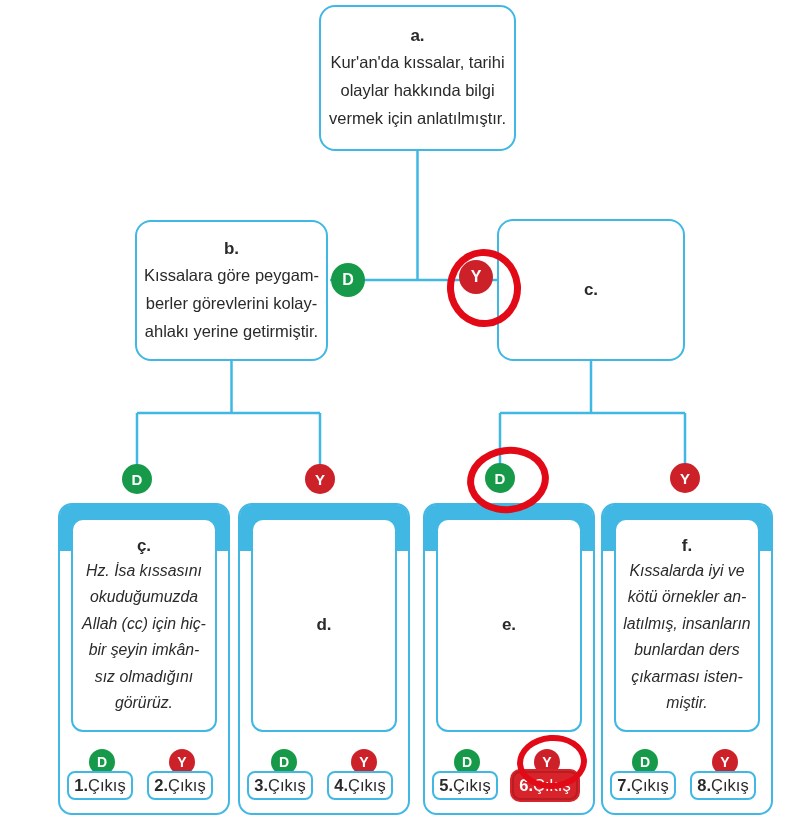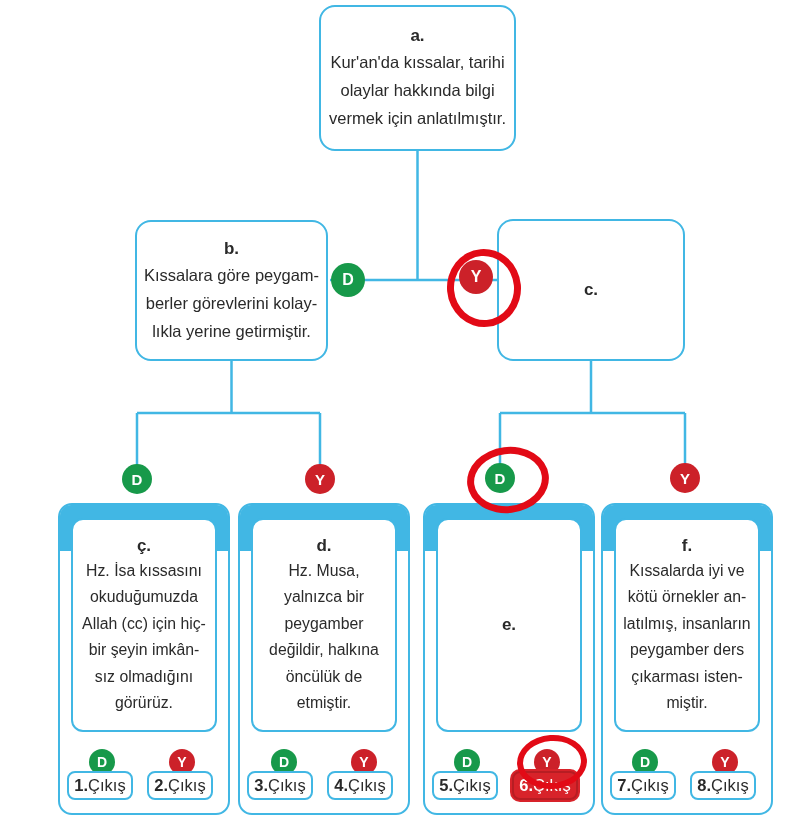--- a/index.html
+++ b/index.html
@@ -31,21 +31,21 @@
   }
   .card-bar{
     position:absolute;left:0;top:0;width:100%;height:46px;background:var(--blue);
     border-radius:11px 11px 0 0;
   }
   .card-inner{
     position:absolute;left:11px;top:13px;width:142px;height:210px;background:#fff;
     border:2px solid var(--blue);border-radius:12px;display:flex;flex-direction:column;
     justify-content:center;align-items:center;text-align:center;z-index:3;
   }
-  .card-inner .node-text{font-size:15.8px;line-height:26.5px;}
+  .card-inner .node-text{font-size:15.8px;line-height:26.5px;font-style:italic;}
   .exit{
     position:absolute;z-index:4;width:62px;height:25px;background:#fff;
     border:2px solid var(--blue);border-radius:8px;display:flex;align-items:center;
     justify-content:center;font-size:16.5px;top:266px;
   }
   .exit b{font-weight:bold;}
   .exit.highlighted{
     background:#d8232a;border-color:#b71d23;color:#fff;
     box-shadow:0 0 0 2px #d8232a;
   }
@@ -81,21 +81,21 @@
     <div class="node-letter">a.</div>
     <div class="node-text">Kur'an'da kıssalar, tarihi
 olaylar hakkında bilgi
 vermek için anlatılmıştır.</div>
   </div>
 
   <div class="node" style="left:135px;top:220px;width:189px;height:137px;">
     <div class="node-letter">b.</div>
     <div class="node-text">Kıssalara göre peygam-
 berler görevlerini kolay-
-lıkla yerine getirmiştir.</div>
+ahlakı yerine getirmiştir.</div>
   </div>
   <div class="node" style="left:497px;top:219px;width:184px;height:138px;">
     <div class="node-letter">c.</div>
   </div>
 
   <div class="dy lg green" style="left:331px;top:263px;">D</div>
   <div class="dy lg red" style="left:459px;top:260px;">Y</div>
   <div class="ring ring-root-y"></div>
 
   <div class="dy md green" style="left:122px;top:464px;">D</div>
@@ -124,26 +124,20 @@
     <div class="exit exit-right">
         <b>2.</b>
         <span>Çıkış</span>
       </div>
   </div>
 
   <div class="card" style="left:238px;top:503px;">
     <div class="card-bar"></div>
     <div class="card-inner">
       <div class="node-letter">d.</div>
-      <div class="node-text">Hz. Musa,
-yalnızca bir
-peygamber
-değildir, halkına
-öncülük de
-etmiştir.</div>
     </div>
     <div class="dy sm green" style="left:31px;top:244px;">D</div>
     <div class="dy sm red" style="left:111px;top:244px;">Y</div>
     <div class="exit exit-left">
         <b>3.</b>
         <span>Çıkış</span>
       </div>
     <div class="exit exit-right">
         <b>4.</b>
         <span>Çıkış</span>
@@ -168,21 +162,21 @@
   </div>
   <div class="ring ring-e-y"></div>
 
   <div class="card" style="left:601px;top:503px;">
     <div class="card-bar"></div>
     <div class="card-inner">
       <div class="node-letter">f.</div>
       <div class="node-text">Kıssalarda iyi ve
 kötü örnekler an-
 latılmış, insanların
-peygamber ders
+bunlardan ders
 çıkarması isten-
 miştir.</div>
     </div>
     <div class="dy sm green" style="left:29px;top:244px;">D</div>
     <div class="dy sm red" style="left:109px;top:244px;">Y</div>
     <div class="exit exit-left">
         <b>7.</b>
         <span>Çıkış</span>
       </div>
     <div class="exit exit-right">

